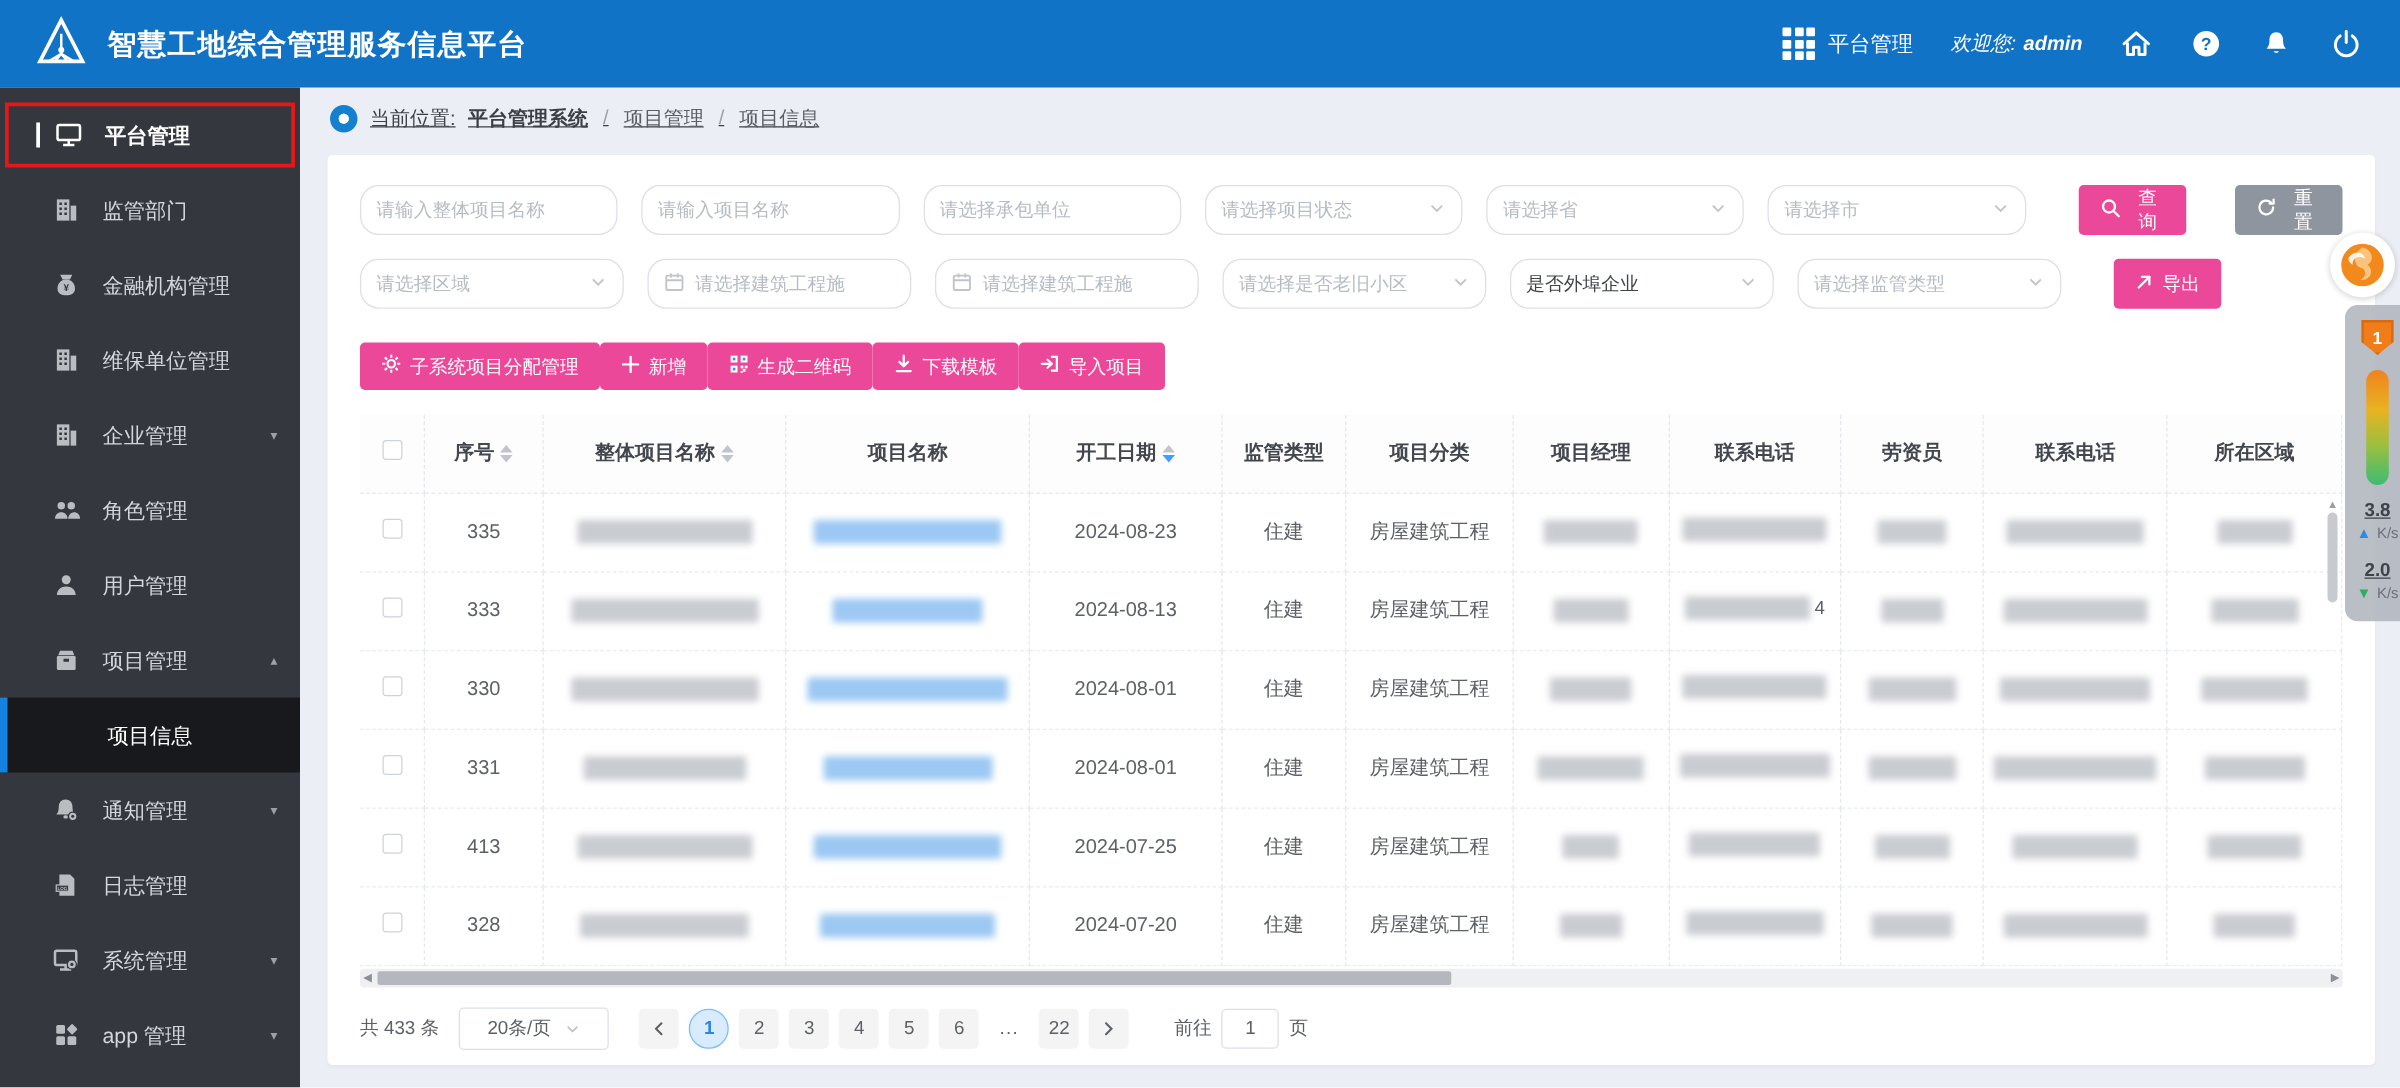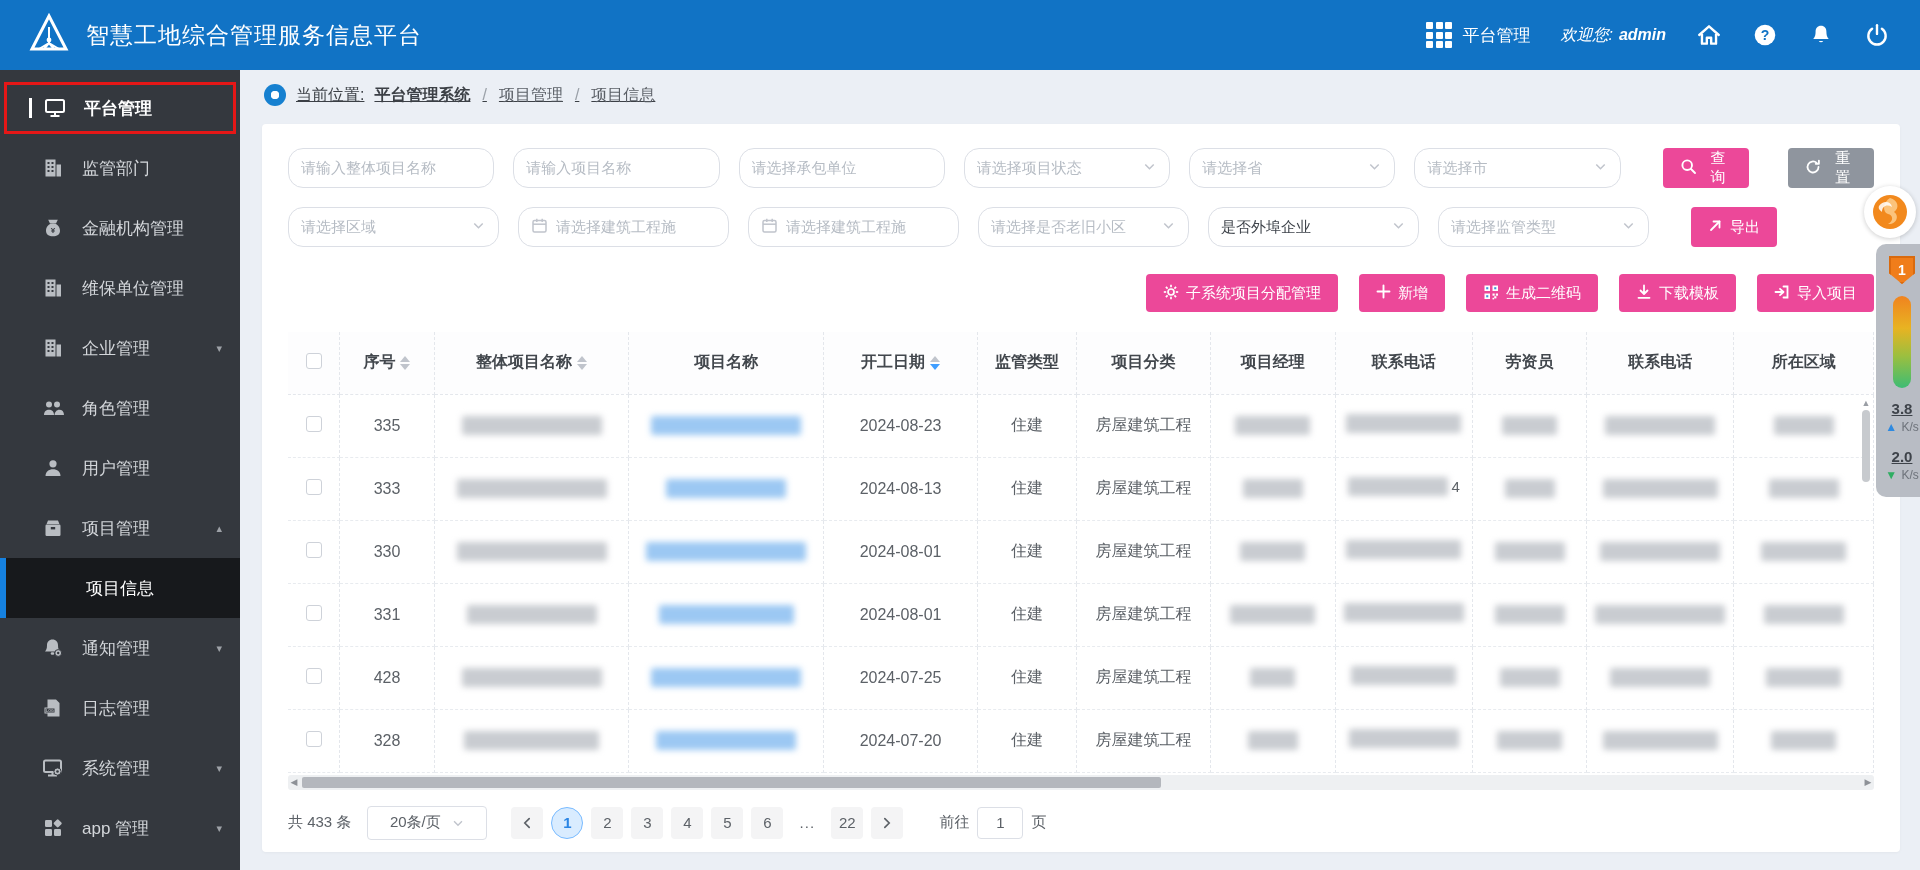--- a/index.html
+++ b/index.html
@@ -4,21 +4,21 @@
 <style>
   * { margin:0; padding:0; box-sizing:border-box; }
   html,body { width:1920px; height:870px; overflow:hidden; }
   body { font-family:"Liberation Sans","DejaVu Sans",sans-serif; background:#ebeff5; color:#333; }
 
   .app { width:1920px; height:870px; display:flex; flex-direction:column; }
 
   
   .header { height:70px; background:#1173c5; display:flex; align-items:center; padding:0 30px 0 26px; flex-shrink:0; }
   .logo { width:46px; height:44px; margin-right:14px; }
-  .app-title { color:#fff; font-size:23px; font-weight:normal; letter-spacing:1px; }
+  .app-title { color:#fff; font-size:23px; font-weight:bold; letter-spacing:1px; }
   .header-right { margin-left:auto; display:flex; align-items:center; gap:30px; color:#fff; }
   .grid-menu { display:flex; align-items:center; gap:10px; cursor:pointer; }
   .grid-icon { display:grid; grid-template-columns:repeat(3,7px); grid-template-rows:repeat(3,7px); gap:2.5px; }
   .grid-icon i { background:#fff; border-radius:1px; }
   .grid-menu span { font-size:17px; }
   .welcome { font-size:16px;font-style:italic; }
   .welcome b { font-weight:bold; margin-left:6px; }
   .hicon { width:26px; height:26px; cursor:pointer; display:block; }
 
   
@@ -49,21 +49,21 @@
   .f-field .ph { flex:1; white-space:nowrap; overflow:hidden; }
   .f-field .chev { flex-shrink:0; }
   .f-field.dark { color:#3f444b; }
   .btn { height:40px; border:none; border-radius:4px; color:#fff; font-size:15px; display:inline-flex; align-items:center; gap:7px; padding:0 17px; cursor:pointer; font-family:inherit; }
   .btn-blue { background:#ec4899; }
   .btn-gray { background:#8f959e; }
   .btn-search { margin-left:23px; }
   .btn-reset { margin-left:20px; }
 
   
-  .toolbar { display:flex; justify-content:flex-end; gap:21px; margin:8px 0 20px 0; }
+  .toolbar { display:flex; gap:0; margin:8px 0 20px 0; }
   .toolbar .btn { height:38px; }
 
   
   .table-zone { position:relative; flex-shrink:0; }
   .table-wrap { overflow:hidden; width:100%; }
   table { border-collapse:collapse; table-layout:fixed; min-width:1577px; }
   th, td { border-right:1px dashed #e4e7ec; font-size:16px; height:63px; text-align:center; vertical-align:middle; padding:0 8px; }
   thead th { color:#42474d; font-weight:bold; border-bottom:1px dashed #e4e7ec; background:#fdfdfe; height:62px; }
   tbody td { border-bottom:1px dashed #e8ebef; color:#5c6167; }
   .cb { width:16px; height:16px; border:1px solid #ced2d9; border-radius:3px; background:#fff; display:inline-block; cursor:pointer; }
@@ -575,21 +575,21 @@
                     <td><span class="blur" style="width: 85px;"></span></td>
                     <td><span class="cell-flex">
                         <span class="blur" style="width: 120px;"></span>
                       </span></td>
                     <td><span class="blur" style="width: 70px;"></span></td>
                     <td><span class="blur" style="width: 130px;"></span></td>
                     <td><span class="blur" style="width: 80px;"></span></td>
                   </tr>
                   <tr>
                     <td><span class="cb"></span></td>
-                    <td>428</td>
+                    <td>413</td>
                     <td><span class="blur" style="width: 140px;"></span></td>
                     <td><span class="blur blue" style="width: 150px;"></span></td>
                     <td>2024-07-25</td>
                     <td>住建</td>
                     <td>房屋建筑工程</td>
                     <td><span class="blur" style="width: 45px;"></span></td>
                     <td><span class="cell-flex">
                         <span class="blur" style="width: 105px;"></span>
                       </span></td>
                     <td><span class="blur" style="width: 60px;"></span></td>

